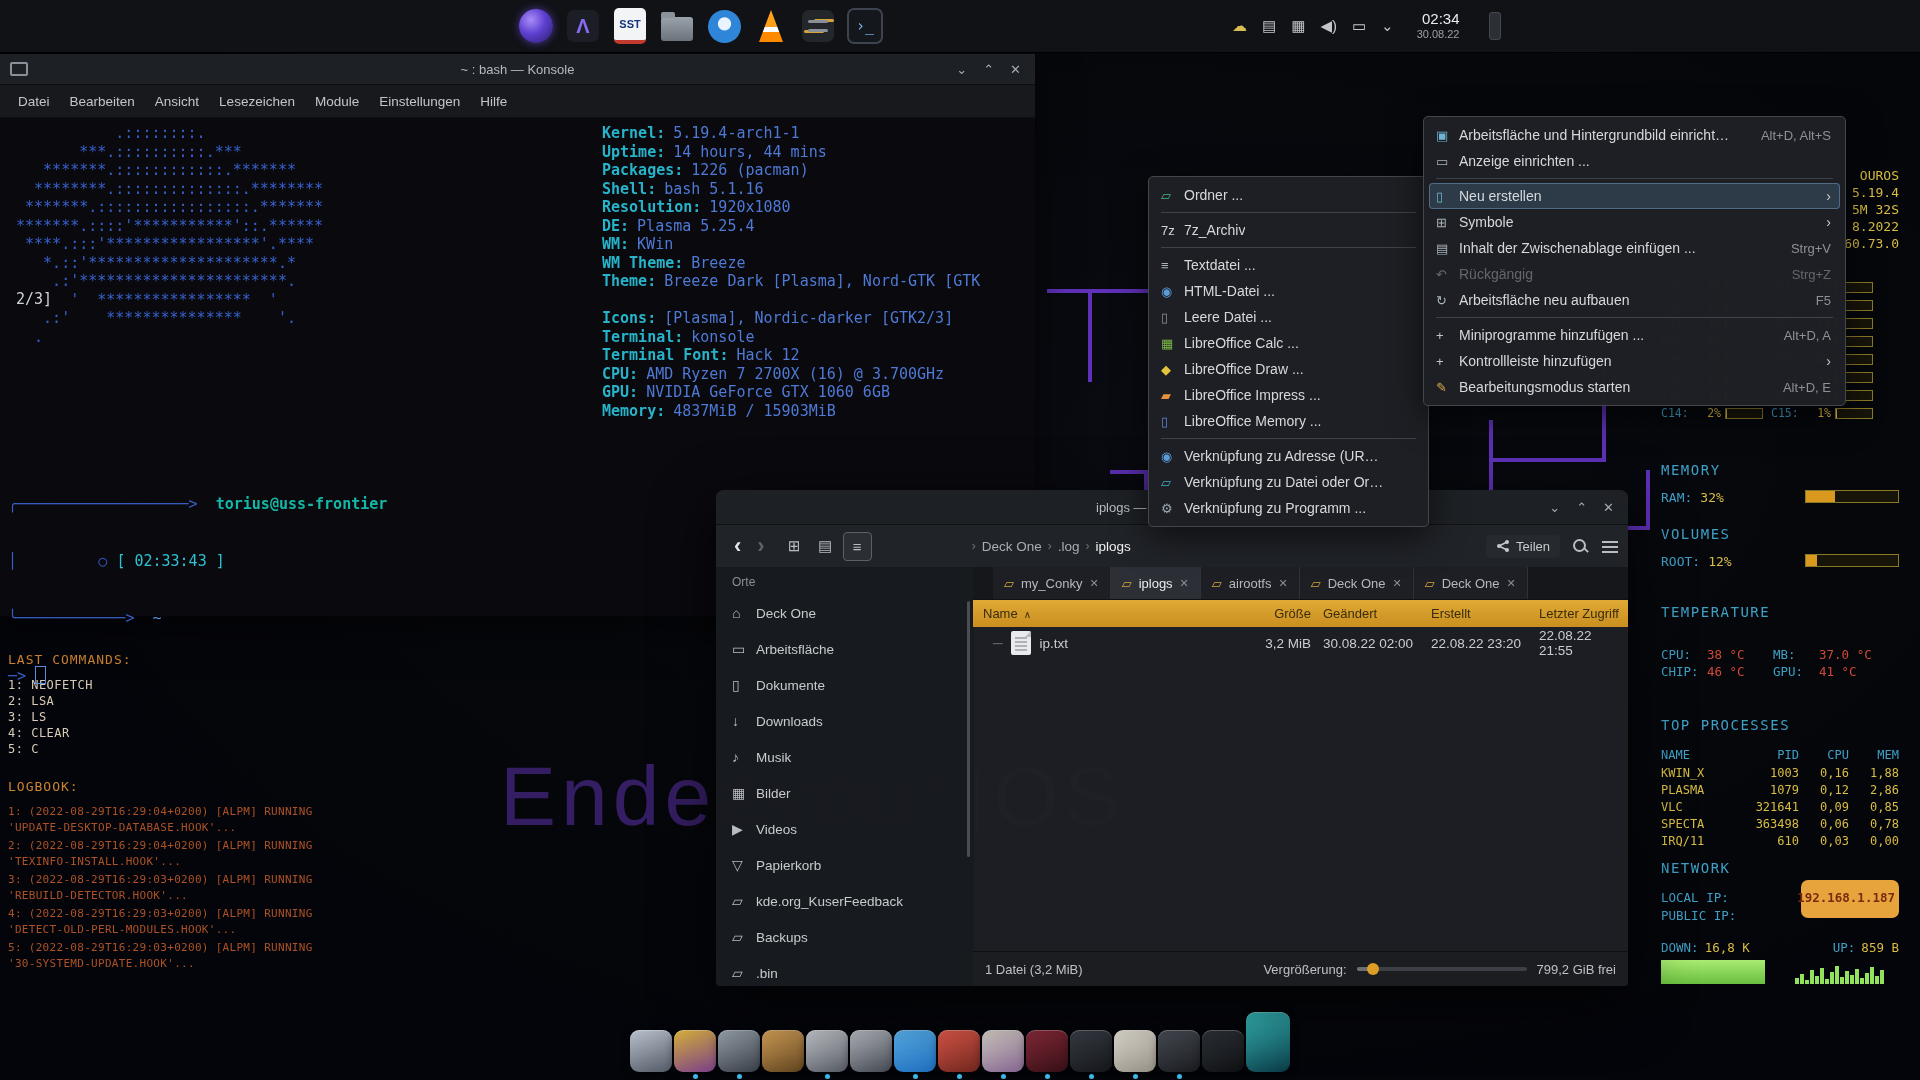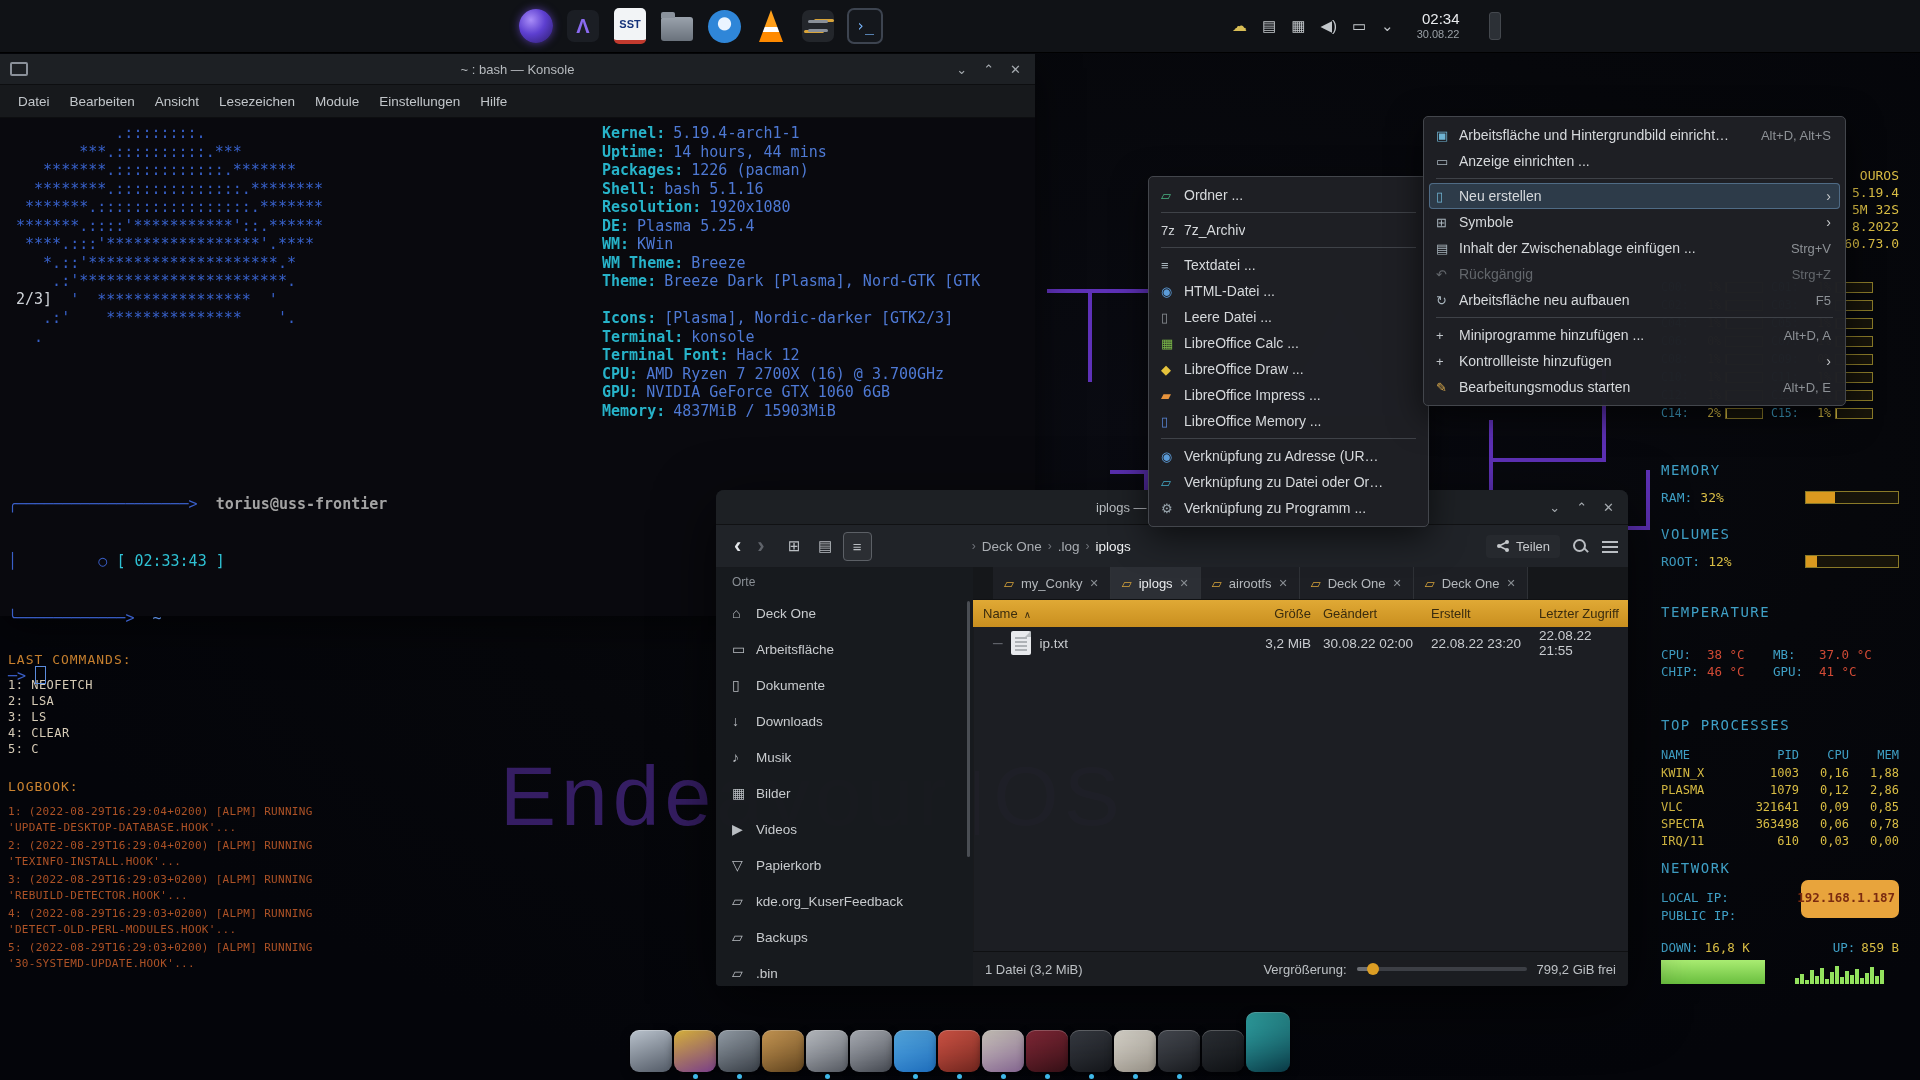--- a/index.html
+++ b/index.html
@@ -17,21 +17,21 @@
   
   #conky-right{position:absolute;left:1653px;top:168px;width:238px;height:860px;z-index:2;
     font-family:"DejaVu Sans Mono",monospace;text-transform:uppercase;margin-left:8px;}
   .ck-h{font-size:14px;color:#3fa0c6;letter-spacing:1.5px;}
   .sysrow{height:17px;text-align:right;font-size:13px;color:#d9bd44;}
   #ck-cores{position:absolute;top:110px;left:0;right:0;}
   .corerow{height:18px;display:flex;align-items:center;font-size:11.5px;}
   .cl{color:#3fa0c6;width:36px;} .cv{color:#d9bd44;width:24px;text-align:right;margin-right:4px;}
   .cb{width:36px;height:9px;border:1px solid #8a7a28;background:rgba(40,34,10,.5);position:relative;margin-right:8px;}
   .cbf{position:absolute;left:0;top:0;bottom:0;background:#d9bd44;}
-  .ck-row{display:flex;align-items:center;font-size:13px;}
+  .ck-row{display:flex;font-size:13px;}
   .ck-lab{color:#3fa0c6;} .ck-val{color:#d9bd44;margin-left:8px;}
   .hbar{margin-left:auto;width:92px;height:11px;border:1px solid #8a7a28;background:rgba(40,34,10,.5);position:relative;}
   .hfill{position:absolute;left:0;top:0;bottom:0;background:#d9991f;}
   .temprow{display:flex;font-size:12.5px;height:17px;align-items:center;}
   .tl{color:#3fa0c6;width:46px;} .tv{color:#d14a35;width:66px;}
   .tophead,.toprow{display:grid;grid-template-columns:80px 58px 50px 50px;font-size:12px;height:17px;align-items:center;}
   .tophead{color:#3fa0c6;} .toprow{color:#d9bd44;}
   .tr-r{text-align:right;}
   #ck-net{position:absolute;top:692px;left:0;right:0;height:140px;}
   #net-blob{position:absolute;right:0;top:20px;width:98px;height:38px;background:#e8a43c;border-radius:7px;}
@@ -101,21 +101,21 @@
   #k-body{position:relative;height:498px;background:rgba(9,10,15,0.95);font-family:"DejaVu Sans Mono",monospace;font-size:15px;line-height:18.5px;}
   #ascii{position:absolute;left:16px;top:6px;margin:0;color:#3760c8;font-family:inherit;font-size:inherit;line-height:inherit;}
   #wrapfrag{position:absolute;left:16px;top:172px;color:#cfd3d8;}
   #info{position:absolute;left:602px;top:6px;}
   .info-line{height:18.5px;white-space:nowrap;}
   .ilabel{color:#27b3c9;font-weight:bold;margin-right:8px;}
   .ival{color:#4e79d4;}
   #promptblock{position:absolute;left:8px;top:340px;white-space:pre;}
   #promptblock div{height:20px;}
   .pline{color:#3a5fc8;}
-  .puser{color:#a3a3a3;font-weight:bold;}
+  .puser{color:#14b8a6;font-weight:bold;}
   .ptime{color:#2fc2d4;}
   .pcwd{color:#5a8bdc;}
   #cursor{display:inline-block;width:9px;height:16px;border:1px solid #5a8bdc;vertical-align:-3px;}
 
   
   #dolphin{position:absolute;left:692px;top:490px;width:912px;height:496px;z-index:20;
     border-radius:8px 8px 4px 4px;background:rgba(26,28,33,0.90);box-shadow:0 18px 60px rgba(0,0,0,.65);margin-left:24px;}
   #d-title{position:relative;height:34px;background:#1d2024;border-radius:8px 8px 0 0;display:flex;align-items:center;border-bottom:1px solid #101113;}
   #d-title-text{position:absolute;left:380px;color:#b9bdc1;font-size:13px;white-space:nowrap;}
   #d-toolbar{height:42px;background:#202328;display:flex;align-items:center;padding:0 10px;border-bottom:1px solid #101113;}

